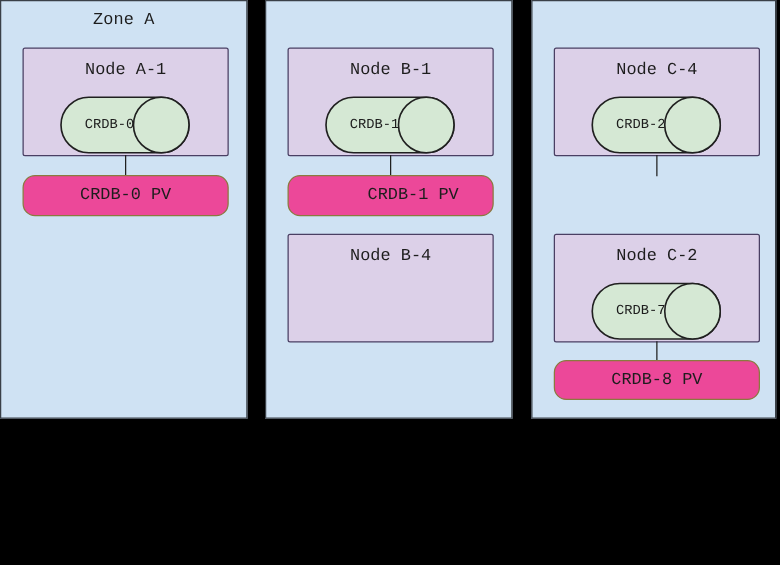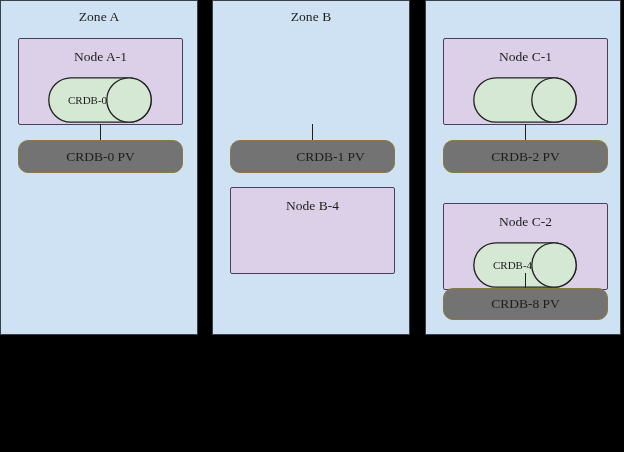--- a/index.html
+++ b/index.html
@@ -6,21 +6,21 @@
     margin: 0;
     padding: 0;
     background: #000000;
   }
   #canvas {
     position: relative;
     width: 624px;
     height: 372px;
     background: #000000;
     overflow: hidden;
-    font-family: Liberation Serif, serif;
+    font-family: Liberation Mono, monospace;
   }
   .zone {
     position: absolute;
     background: #cfe2f3;
     border: 1.6px solid #3a4047;
     box-sizing: border-box;
   }
   .zone-title {
     position: absolute;
     left: 0;
@@ -42,21 +42,21 @@
     position: absolute;
     left: 0;
     right: 0;
     top: 10px;
     text-align: center;
     font-size: 13.5px;
     color: #1d1d1d;
   }
   .pv {
     position: absolute;
-    background: #737373;
+    background: #ec4899;
     border: 1.3px solid #8a7a3f;
     border-radius: 10px;
     box-sizing: border-box;
     display: flex;
     align-items: center;
     justify-content: center;
     text-align: right;
   }
   .pv-label {
     font-size: 13.5px;
@@ -109,62 +109,70 @@
     </div>
 
     <div class="conn" style="left:99px; top:123px; height:17px;"></div>
 
     <div class="pv" style="left:17px; top:139px; width:165px; height:33px;">
       <span class="pv-label">CRDB-0 PV</span>
     </div>
   </div>
 
   <div class="zone" style="left:212px; top:0px; width:198px; height:335px;">
-    <div class="zone-title">Zone B</div>
 
+    <div class="node" style="left:17px; top:37px; width:165px; height:87px;">
+      <div class="node-title">Node B-1</div>
+
+      <div class="cyl" style="left:29px; top:38px; width:104px; height:46px;">
+        <svg width="104" height="46" viewBox="0 0 104 46">
+          <path d="M 23 0.8 L 81 0.8 A 22.2 22.2 0 0 1 81 45.2 L 23 45.2 A 22.2 22.2 0 0 1 23 0.8 Z" fill="#d5e8d4" stroke="#202020" stroke-width="1.3"></path>
+          <ellipse cx="81" cy="23" rx="22.2" ry="22.2" fill="#d5e8d4" stroke="#202020" stroke-width="1.3"></ellipse>
+        </svg>
+        <div class="cyl-label">CRDB-1</div>
+      </div>
+    </div>
 
     <div class="conn" style="left:99px; top:123px; height:17px;"></div>
 
     <div class="pv" style="left:17px; top:139px; width:165px; height:33px;padding-left:36px;">
       <span class="pv-label">CRDB-1 PV</span>
     </div>
 
     <div class="node" style="left:17px; top:186px; width:165px; height:87px;">
       <div class="node-title">Node B-4</div>
     </div>
   </div>
 
   <div class="zone" style="left:425px; top:0px; width:196px; height:335px;">
 
     <div class="node" style="left:17px; top:37px; width:165px; height:87px;">
-      <div class="node-title">Node C-1</div>
+      <div class="node-title">Node C-4</div>
 
       <div class="cyl" style="left:29px; top:38px; width:104px; height:46px;">
         <svg width="104" height="46" viewBox="0 0 104 46">
           <path d="M 23 0.8 L 81 0.8 A 22.2 22.2 0 0 1 81 45.2 L 23 45.2 A 22.2 22.2 0 0 1 23 0.8 Z" fill="#d5e8d4" stroke="#202020" stroke-width="1.3"></path>
           <ellipse cx="81" cy="23" rx="22.2" ry="22.2" fill="#d5e8d4" stroke="#202020" stroke-width="1.3"></ellipse>
         </svg>
+        <div class="cyl-label">CRDB-2</div>
       </div>
     </div>
 
     <div class="conn" style="left:99px; top:123px; height:17px;"></div>
 
-    <div class="pv" style="left:17px; top:139px; width:165px; height:33px;">
-      <span class="pv-label">CRDB-2 PV</span>
-    </div>
 
-    <div class="node" style="left:17px; top:202px; width:165px; height:87px;">
+    <div class="node" style="left:17px; top:186px; width:165px; height:87px;">
       <div class="node-title">Node C-2</div>
 
       <div class="cyl" style="left:29px; top:38px; width:104px; height:46px;">
         <svg width="104" height="46" viewBox="0 0 104 46">
           <path d="M 23 0.8 L 81 0.8 A 22.2 22.2 0 0 1 81 45.2 L 23 45.2 A 22.2 22.2 0 0 1 23 0.8 Z" fill="#d5e8d4" stroke="#202020" stroke-width="1.3"></path>
           <ellipse cx="81" cy="23" rx="22.2" ry="22.2" fill="#d5e8d4" stroke="#202020" stroke-width="1.3"></ellipse>
         </svg>
-        <div class="cyl-label">CRDB-4</div>
+        <div class="cyl-label">CRDB-7</div>
       </div>
     </div>
 
     <div class="conn" style="left:99px; top:272px; height:16px;"></div>
 
     <div class="pv" style="left:17px; top:287px; width:165px; height:32px;">
       <span class="pv-label">CRDB-8 PV</span>
     </div>
   </div>
 

